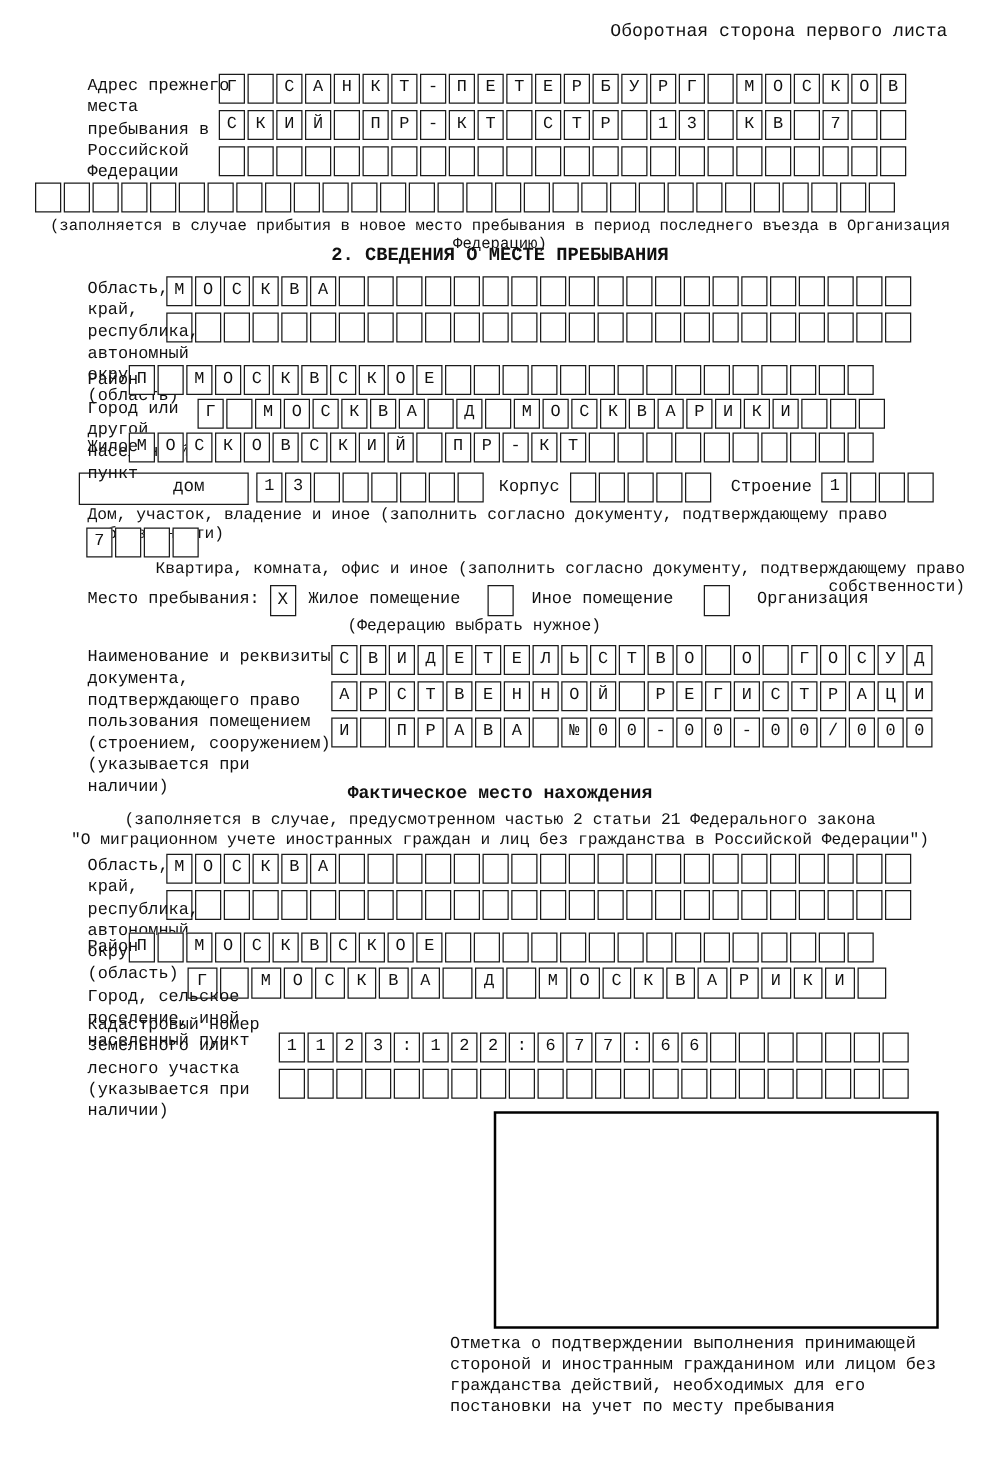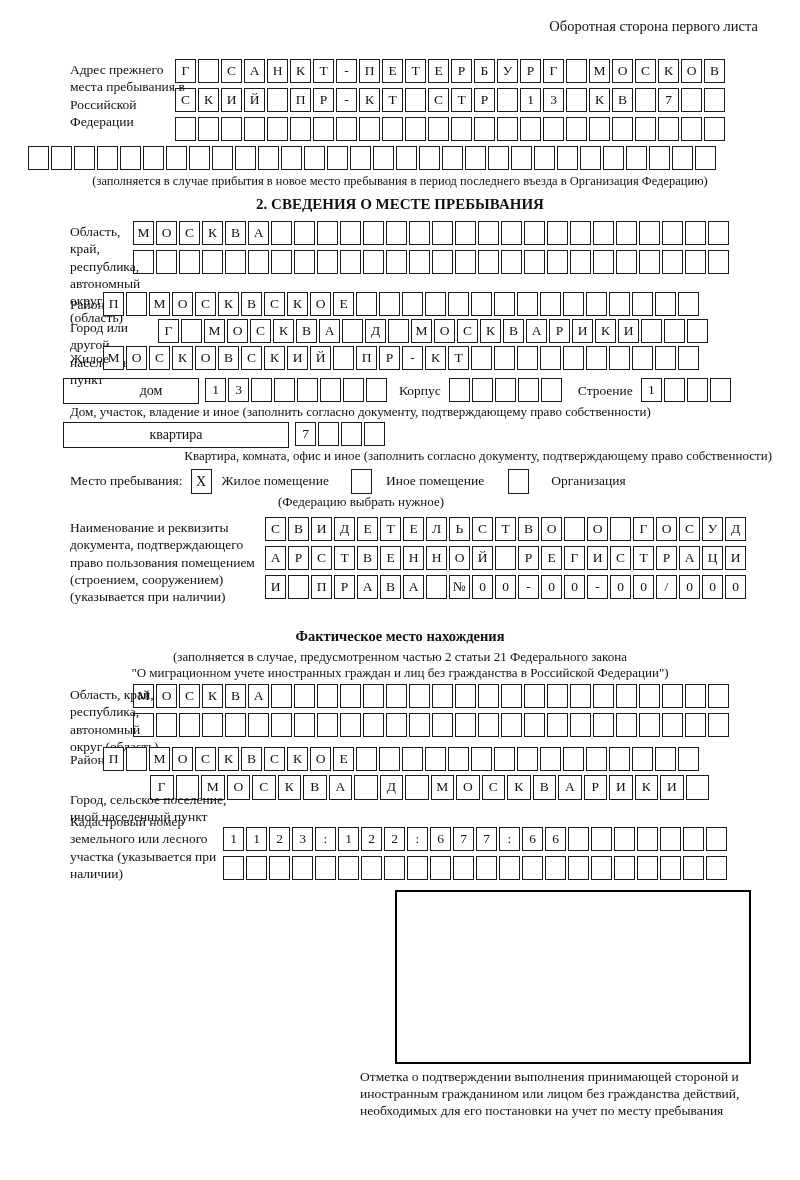--- a/index.html
+++ b/index.html
@@ -3,21 +3,21 @@
 <meta charset="utf-8">
 <style>
   html,body{margin:0;padding:0;background:#ffffff;}
   .page{
     position:relative;
     width:800px;height:1180px;
     box-sizing:border-box;
     padding:18px 28px 0 28px;
     background:#ffffff;
     color:#111;
-    font-family:Liberation Serif, serif;
+    font-family:Liberation Mono, monospace;
     overflow:hidden;
   }
   .hdr-note{font-size:14.5px;text-align:right;padding-right:14px;height:17px;}
   .frow{position:relative;}
   .flabel{
     position:absolute;left:42px;top:2px;
     font-size:13.5px;line-height:1.28;color:#111;
   }
   .cells{white-space:nowrap;height:25px;margin-bottom:4px;}
   .cell{
@@ -100,21 +100,20 @@
     <span class="labelbox" style="width:136px;padding-left:40px;">дом</span>
     <span class="cells" style="margin-left:6px;margin-bottom:0;"><span class="cell">1</span><span class="cell">3</span><span class="cell"></span><span class="cell"></span><span class="cell"></span><span class="cell"></span><span class="cell"></span><span class="cell"></span></span>
     <span class="inline-lbl" style="margin-left:10px;">Корпус</span>
     <span class="cells" style="margin-left:8px;margin-bottom:0;"><span class="cell"></span><span class="cell"></span><span class="cell"></span><span class="cell"></span><span class="cell"></span></span>
     <span class="inline-lbl" style="margin-left:14px;">Строение</span>
     <span class="cells" style="margin-left:8px;margin-bottom:0;"><span class="cell">1</span><span class="cell"></span><span class="cell"></span><span class="cell"></span></span>
   </div>
   <div class="note" style="text-align:left;margin-left:42px;height:15px;font-size:13px;">Дом, участок, владение и иное (заполнить согласно документу, подтверждающему право собственности)</div>
 
   <div class="flex" style="margin-top:3px;margin-left:35px;">
-    <span class="labelbox" style="width:226px;">квартира</span>
     <span class="cells" style="margin-left:6px;margin-bottom:0;"><span class="cell">7</span><span class="cell"></span><span class="cell"></span><span class="cell"></span></span>
   </div>
   <div class="note" style="text-align:right;margin-left:42px;height:15px;font-size:13px;">Квартира, комната, офис и иное (заполнить согласно документу, подтверждающему право собственности)</div>
 
   <div class="flex" style="margin-top:5px;margin-left:42px;height:26px;">
     <span class="inline-lbl">Место пребывания:</span>
     <span class="chk" style="margin-left:8px;">X</span>
     <span class="inline-lbl" style="margin-left:10px;">Жилое помещение</span>
     <span class="chk" style="margin-left:22px;"></span>
     <span class="inline-lbl" style="margin-left:14px;">Иное помещение</span>

